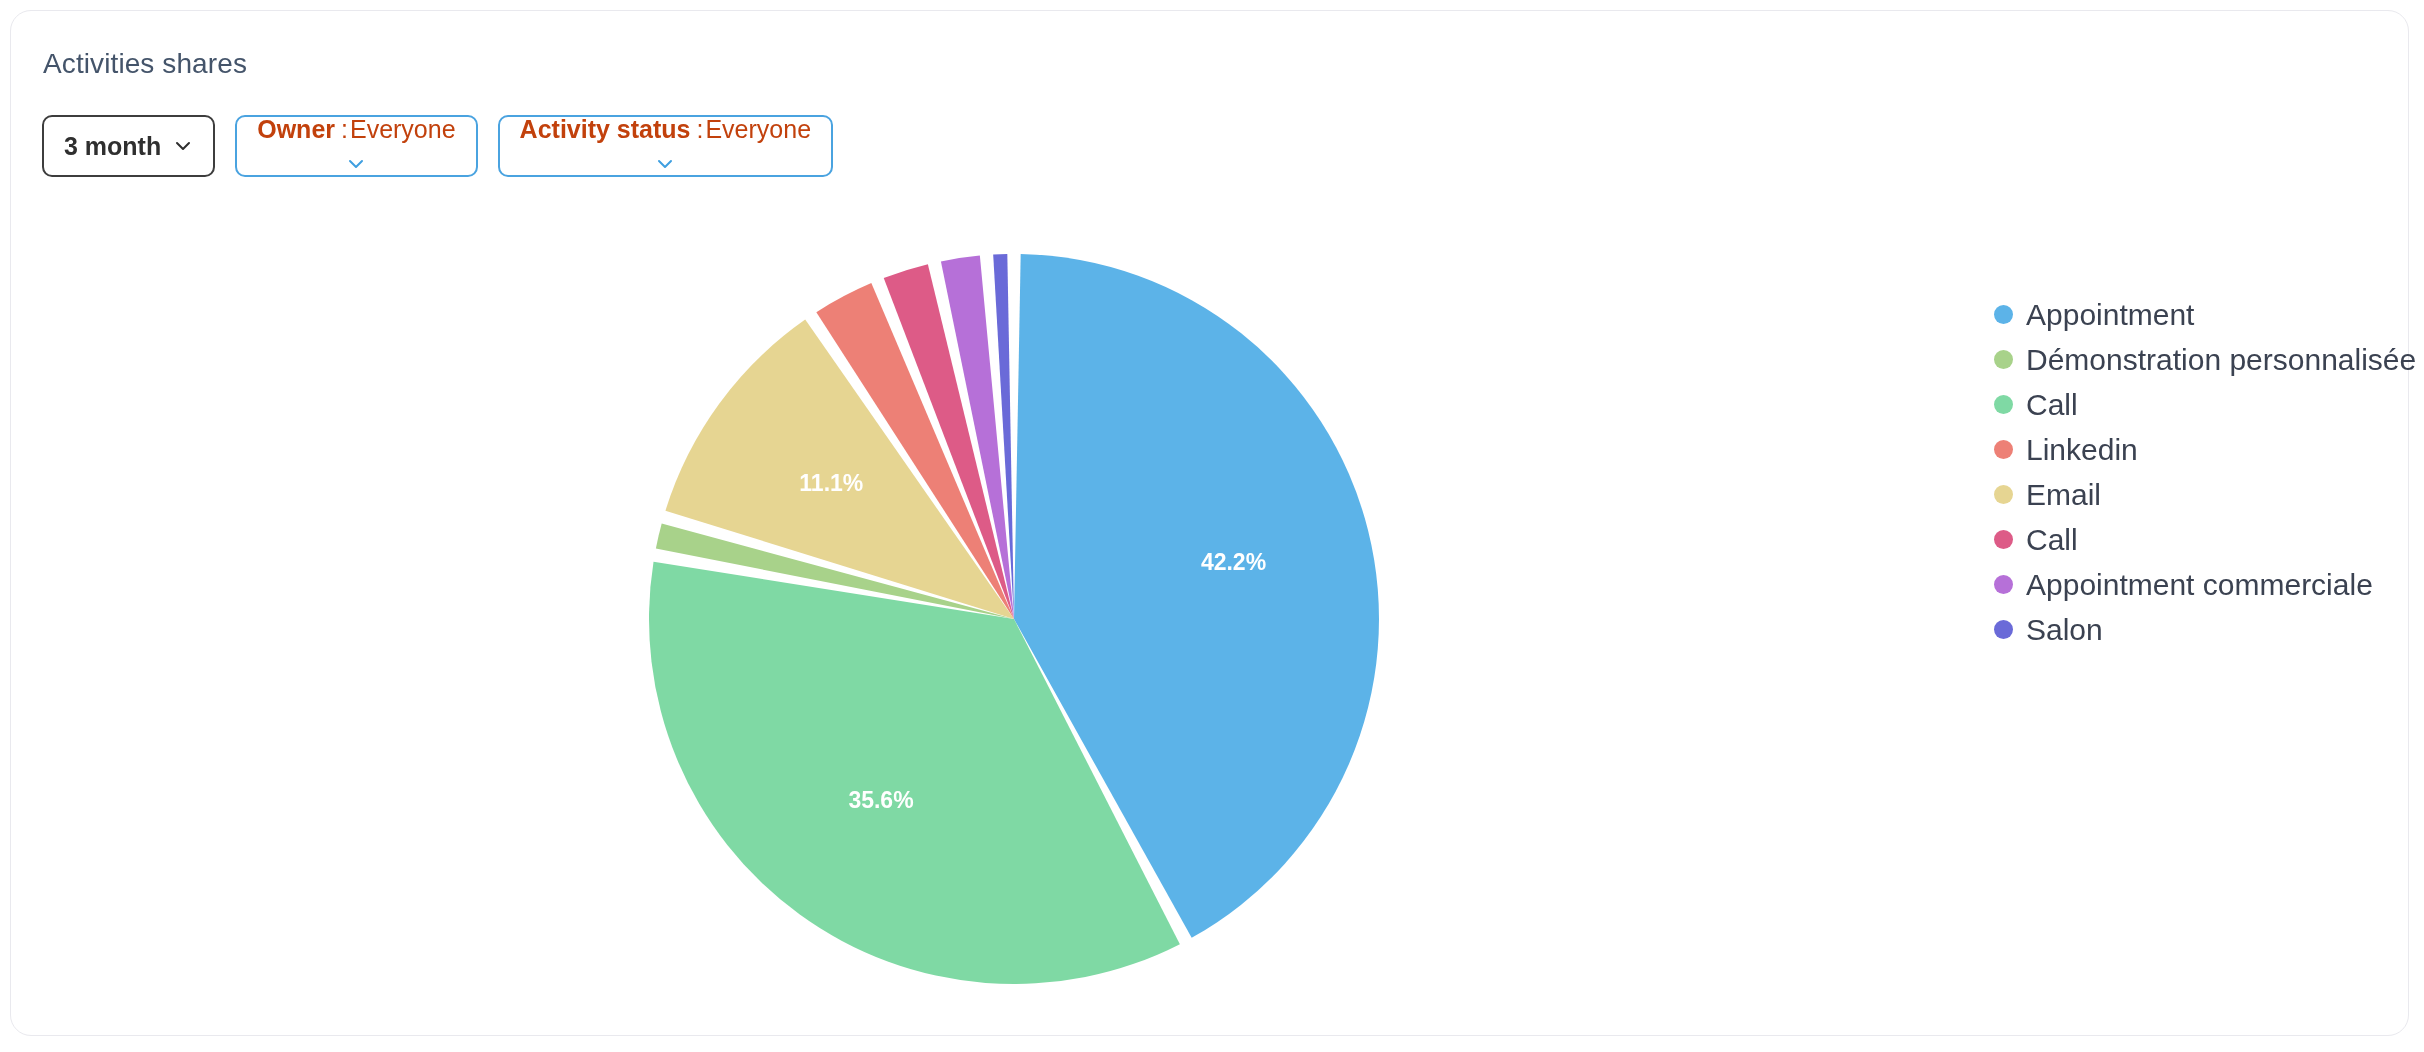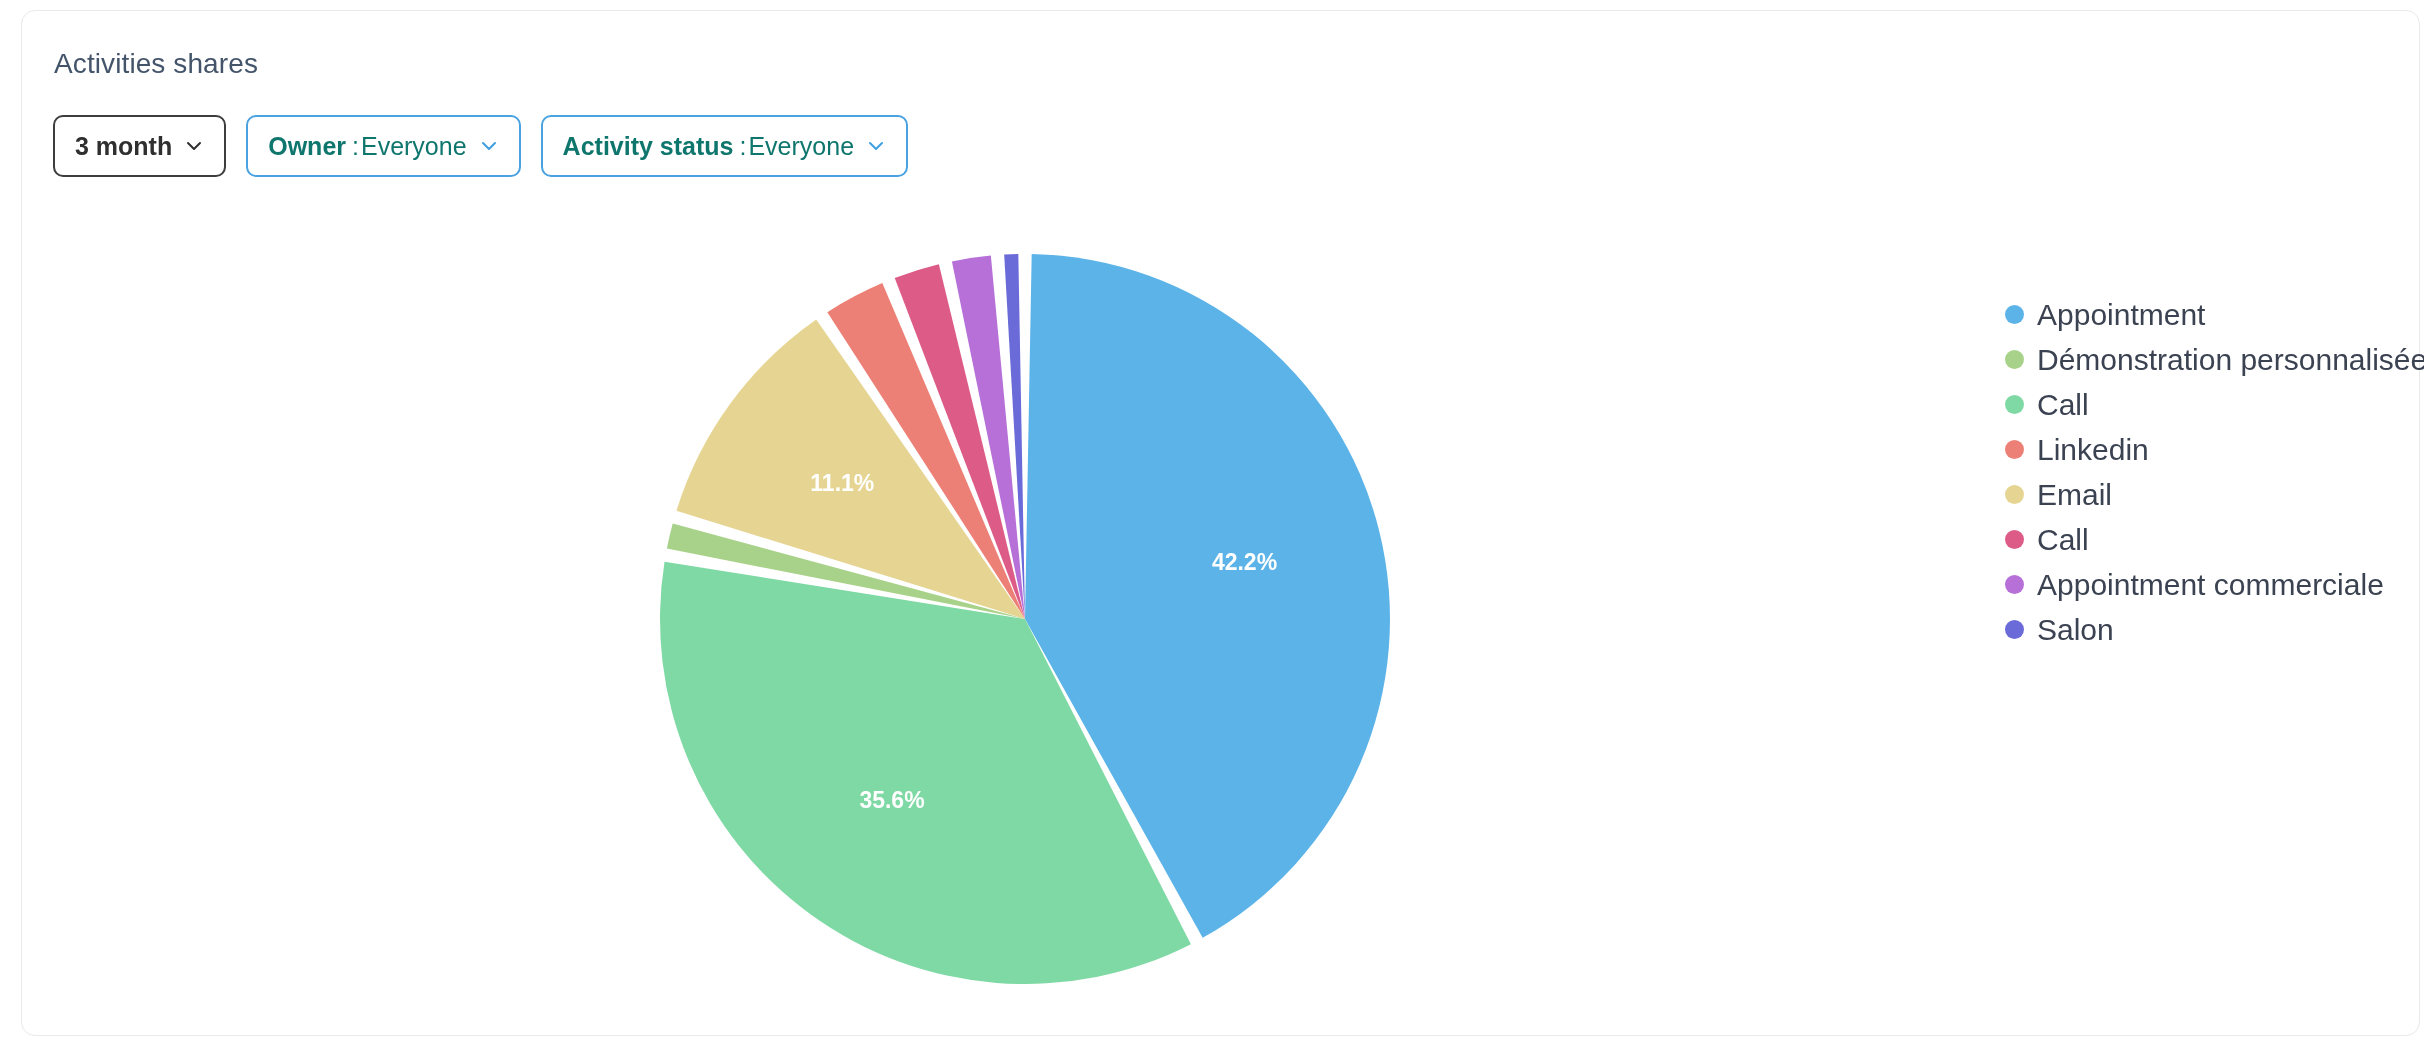--- a/index.html
+++ b/index.html
@@ -11,28 +11,28 @@
   body {
     width: 2424px;
     height: 1052px;
     font-family: "Liberation Sans", sans-serif;
     -webkit-font-smoothing: antialiased;
     overflow: hidden;
   }
 
   .card {
     position: absolute;
-    left: 21px;
+    left: 10px;
     top: 10px;
     width: 2399px;
     height: 1026px;
     box-sizing: border-box;
     background: #ffffff;
     border: 1px solid #e9e9ee;
-    border-radius: 14px;
+    border-radius: 21px;
   }
 
   .card-title {
     position: absolute;
     left: 32px;
     top: 36px;
     font-size: 28px;
     line-height: 34px;
     color: #44546a;
     letter-spacing: 0.1px;
@@ -64,21 +64,22 @@
     cursor: pointer;
     user-select: none;
     margin-top: 8px;
   }
   .chip-dark {
     border: 2px solid #3d3d3d;
     color: #2f2f2f;
   }
   .chip-blue {
     border: 2px solid #4aa3e0;
-    color: #0f766e;
+    color: #c2410c;
+    flex-direction: column;
   }
   .chip-key {
     font-weight: bold;
   }
   .chip-sep {
     margin: 0 2px 0 6px;
   }
   .chip-val {
     font-weight: normal;
   }

